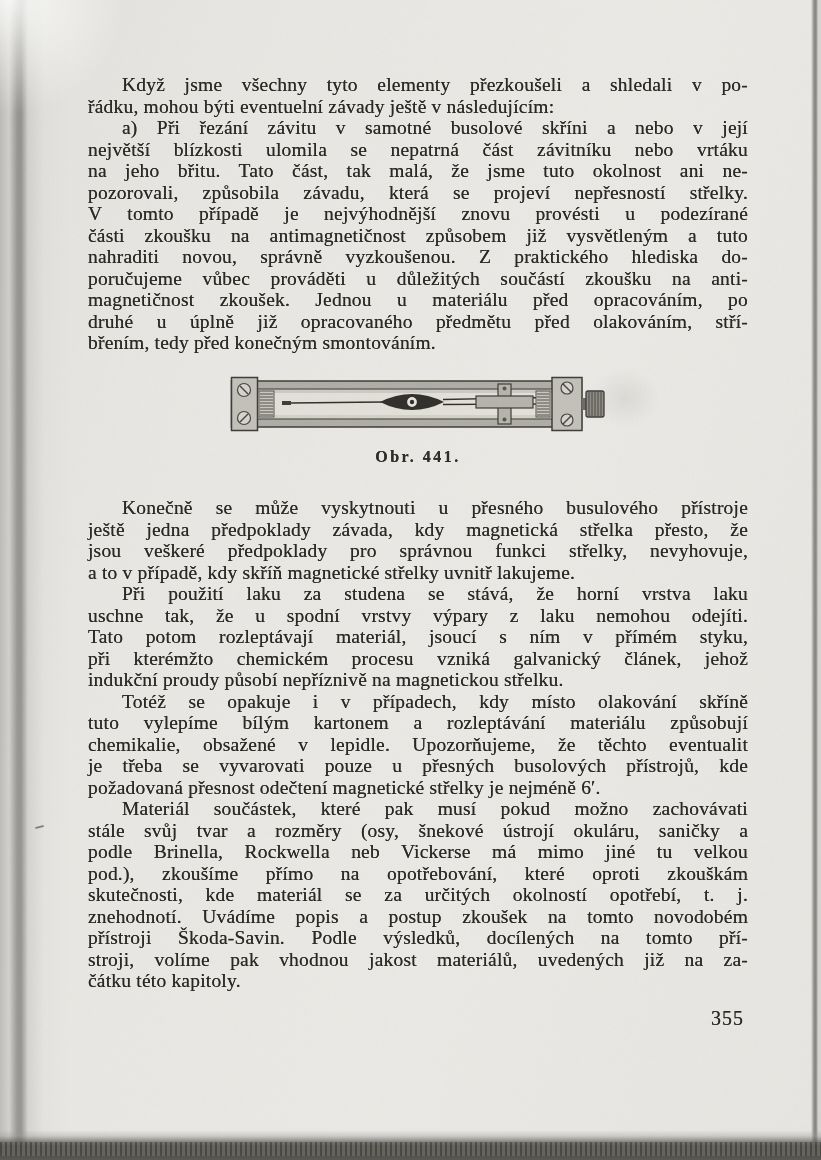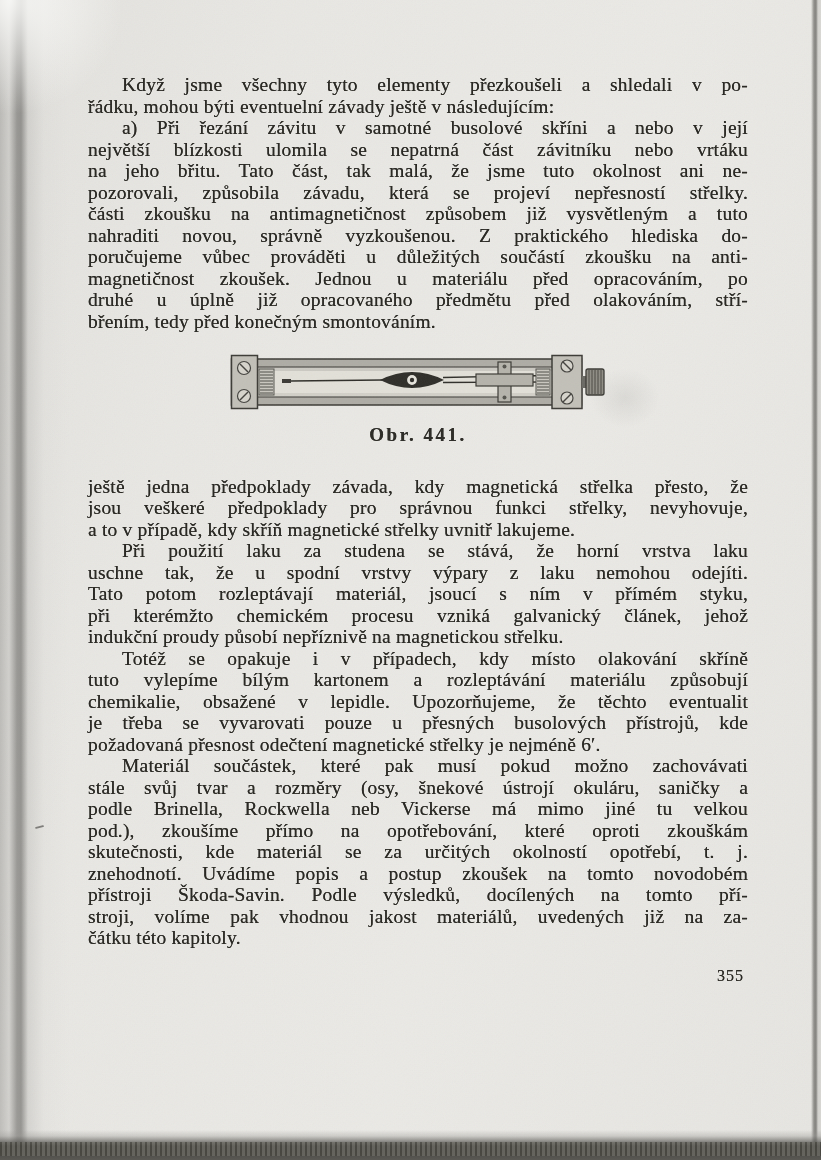--- a/index.html
+++ b/index.html
@@ -61,27 +61,27 @@
   }
   .para { margin:0; }
   .text-top .para + .para { margin-top:0; }
   .line { text-align:justify; text-align-last:justify; white-space:normal; }
   .line.first { padding-left:34px; }
   .line.last { text-align-last:left; }
   .figure-wrap { margin-top:20px; text-align:center; }
   .figure-box { display:block; margin:0 auto; width:376px; height:60px; }
   .figure-caption {
     margin-top:12px; text-align:center;
-    font-size:19px; font-weight:bold; letter-spacing:2.5px; color:#2b2a25;
+    font-size:16px; font-weight:bold; letter-spacing:2.5px; color:#2b2a25;
     text-align-last:center;
   }
   .text-bottom { margin-top:30px; }
   .page-number {
     margin-top:16px; text-align:right; text-align-last:right;
-    font-size:16px; letter-spacing:1px; padding-right:4px;
+    font-size:20px; letter-spacing:1px; padding-right:4px;
   }
   .noise-overlay {
     position:absolute; left:0; top:0; width:821px; height:1160px;
     pointer-events:none; opacity:0.05;
   }
 </style>
 </head>
 <body>
 
 <div class="scan-page">
@@ -93,20 +93,21 @@
     <div class="text-top">
         <div class="para">
           <div class="line first">Když jsme všechny tyto elementy přezkoušeli a shledali v po-</div>
           <div class="line last">řádku, mohou býti eventuelní závady ještě v následujícím:</div>
         </div>
         <div class="para">
           <div class="line first">a) Při řezání závitu v samotné busolové skříni a nebo v její</div>
           <div class="line">největší blízkosti ulomila se nepatrná část závitníku nebo vrtáku</div>
           <div class="line">na jeho břitu. Tato část, tak malá, že jsme tuto okolnost ani ne-</div>
           <div class="line">pozorovali, způsobila závadu, která se projeví nepřesností střelky.</div>
+          <div class="line">V tomto případě je nejvýhodnější znovu provésti u podezírané</div>
           <div class="line">části zkoušku na antimagnetičnost způsobem již vysvětleným a tuto</div>
           <div class="line">nahraditi novou, správně vyzkoušenou. Z praktického hlediska do-</div>
           <div class="line">poručujeme vůbec prováděti u důležitých součástí zkoušku na anti-</div>
           <div class="line">magnetičnost zkoušek. Jednou u materiálu před opracováním, po</div>
           <div class="line">druhé u úplně již opracovaného předmětu před olakováním, stří-</div>
           <div class="line last">břením, tedy před konečným smontováním.</div>
         </div>
       </div>
 
     <div class="figure-wrap">
@@ -178,20 +179,21 @@
           <line x1="365" y1="18" x2="365" y2="42"></line>
             <line x1="368" y1="18" x2="368" y2="42"></line>
           <line x1="371" y1="18" x2="371" y2="42"></line>
         </g>
       </svg>
       <div class="figure-caption">Obr. 441.</div>
     </div>
 
     <div class="text-bottom">
         <div class="para">
+          <div class="line first">Konečně se může vyskytnouti u přesného busulového přístroje</div>
           <div class="line">ještě jedna předpoklady závada, kdy magnetická střelka přesto, že</div>
           <div class="line">jsou veškeré předpoklady pro správnou funkci střelky, nevyhovuje,</div>
           <div class="line last">a to v případě, kdy skříň magnetické střelky uvnitř lakujeme.</div>
         </div>
         <div class="para">
           <div class="line first">Při použití laku za studena se stává, že horní vrstva laku</div>
           <div class="line">uschne tak, že u spodní vrstvy výpary z laku nemohou odejíti.</div>
           <div class="line">Tato potom rozleptávají materiál, jsoucí s ním v přímém styku,</div>
           <div class="line">při kterémžto chemickém procesu vzniká galvanický článek, jehož</div>
           <div class="line last">indukční proudy působí nepříznivě na magnetickou střelku.</div>

